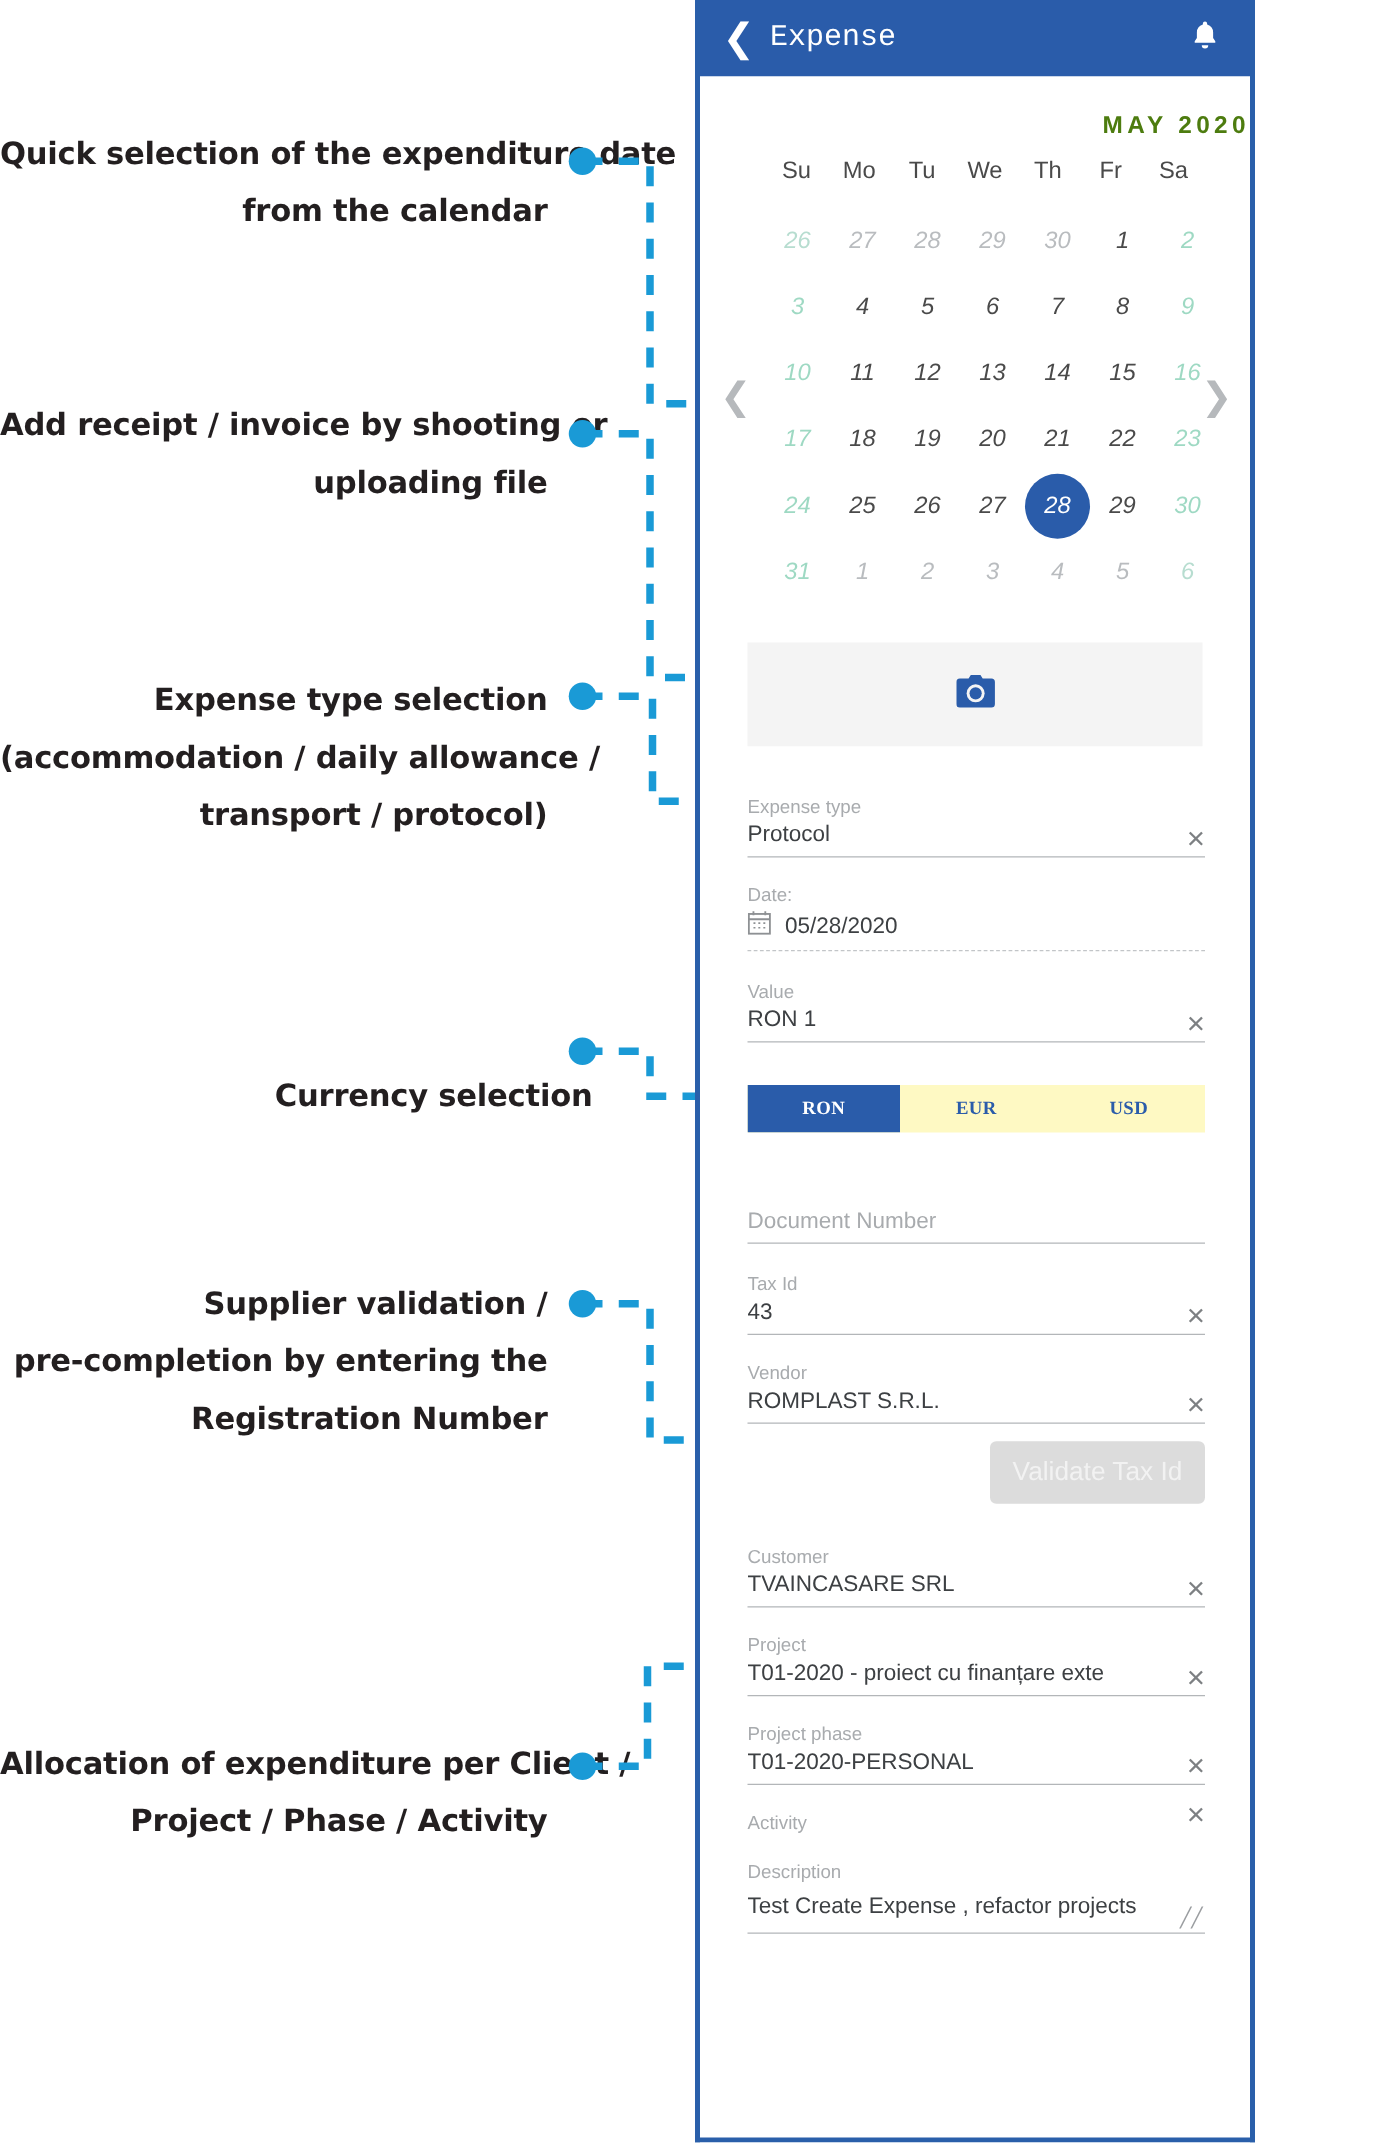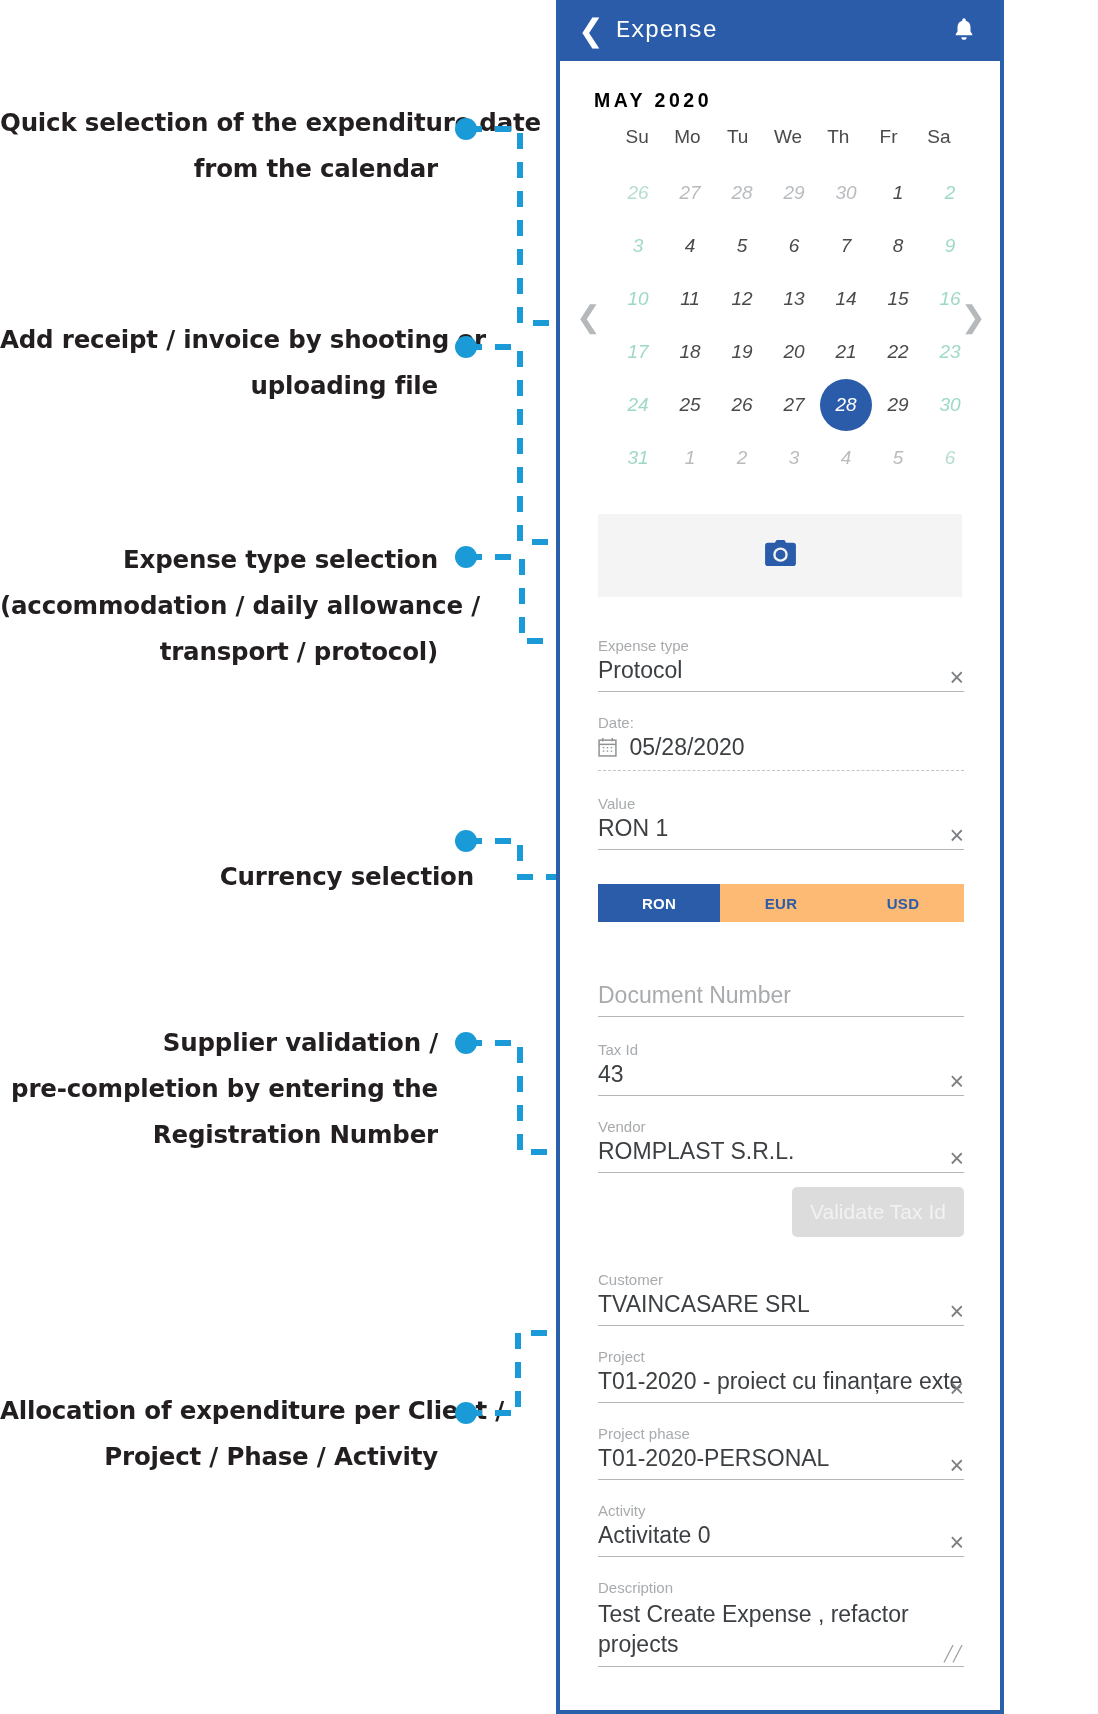--- a/index.html
+++ b/index.html
@@ -52,25 +52,25 @@
   }
   #appbar .title {
     font-size: 24px; margin-left: 8px; flex: 1;
     font-family: Liberation Mono, monospace;
   }
   #appbar .bell { width: 32px; text-align: center; }
 
   
   #cal { padding: 18px 0 4px 0; position: relative; }
   #cal .month {
-    text-align: left;
+    text-align: right;
     font-size: 19.5px;
     font-weight: bold;
     letter-spacing: 3.5px;
-    color: #000000;
+    color: #4d7c0f;
     padding: 10px 0 14px 0;
     margin-left: 34px;
   }
   .cal-grid {
     display: grid;
     grid-template-columns: repeat(7, 1fr);
     padding: 0 36px 0 52px;
   }
   .cal-grid .hd {
     text-align: center;
@@ -113,44 +113,45 @@
   #form { padding: 40px 36px 0 38px; }
   .field { position: relative; margin-bottom: 22px; }
   .field .lbl {
     font-size: 15px;
     color: #a8abae;
     font-family: "Liberation Sans", sans-serif;
     display: block;
     margin-bottom: 2px;
   }
   .field .val {
-    font-size: 23px;
+    font-size: 18px;
     color: #3d4043;
     padding: 1px 30px 7px 0;
     border-bottom: 1px solid #b3b6b9;
     white-space: nowrap;
     overflow: hidden;
   }
   .field .val.dashed { border-bottom: 1px dashed #c2c5c8; }
   .field .val.ph { color: #a8abae; }
   .field .clear {
     position: absolute;
     right: 0; bottom: 2px;
     font-size: 25px; color: #7d8083; line-height: 1;
     font-weight: 300;
   }
   .field .calicon { margin-right: 6px; vertical-align: -2px; }
 
   
   #currency {
     display: flex;
     margin: 34px 0 40px 0;
-    background: #fdba74;
+    background: #fef9c3;
     height: 38px;
     overflow: hidden;
+    font-family: Liberation Serif, serif;
   }
   #currency .seg {
     flex: 1;
     display: flex; align-items: center; justify-content: center;
     font-size: 15px; font-weight: bold;
     color: #2a5caa;
     letter-spacing: .3px;
   }
   #currency .seg.active { background: #2a5caa; color: #ffffff; }
 
@@ -471,21 +472,20 @@
       </div>
 
       <div class="field">
         <span class="lbl">Project phase</span>
         <div class="val">T01-2020-PERSONAL</div>
         <span class="clear">×</span>
       </div>
 
       <div class="field">
         <span class="lbl">Activity</span>
-        <div class="val">Activitate 0</div>
         <span class="clear">×</span>
       </div>
 
       <div class="field">
         <span class="lbl">Description</span>
         <div class="val desc-val">Test Create Expense , refactor projects</div>
         <span class="resize-grip">╱╱</span>
       </div>
 
     </div>

